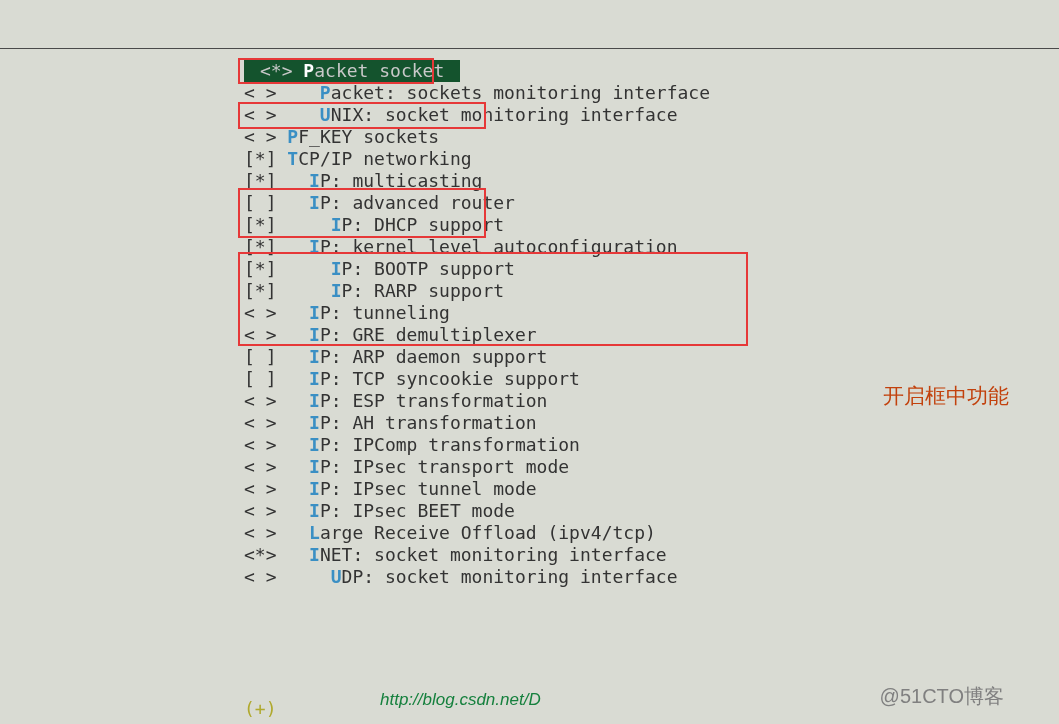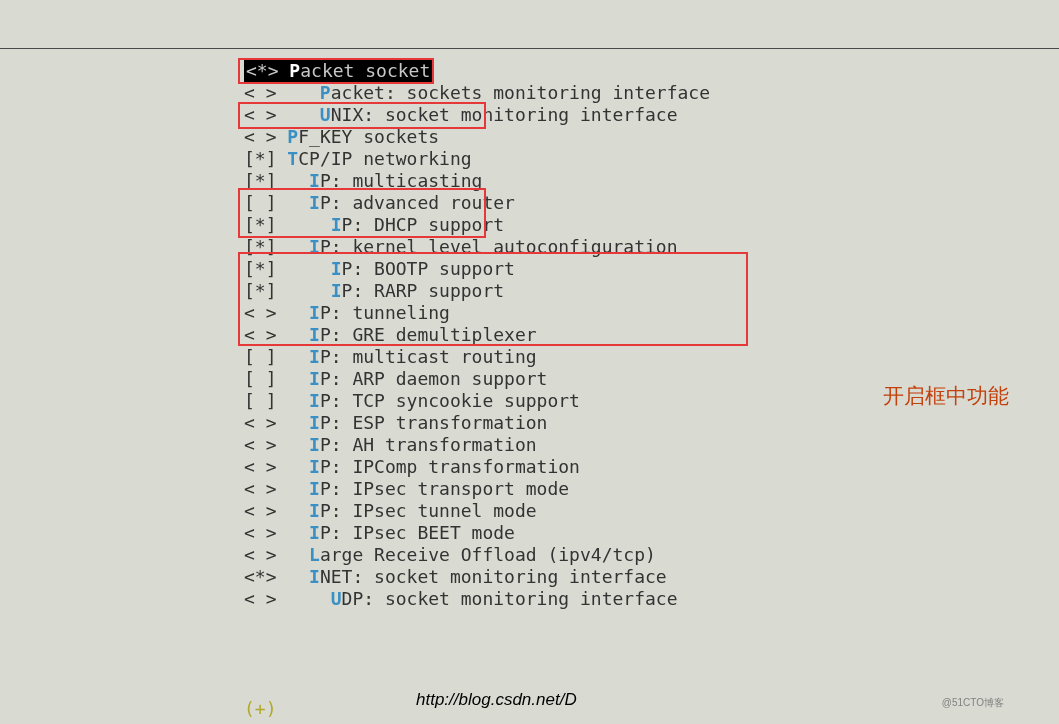--- a/index.html
+++ b/index.html
@@ -28,24 +28,24 @@
       left: 244px;
     }
     .menu-line {
       height: 22px;
       line-height: 22px;
       white-space: pre;
       color: #333;
       position: relative;
     }
     .selected {
-      background: #000000;
+      background: #14532d;
       color: #c8c8c8;
       display: inline-block;
-      padding: 0 2px;
+      padding: 0 16px;
     }
     .selected .hotkey {
       color: #fff;
       font-weight: bold;
     }
     .hotkey {
       color: #3a8fc4;
       font-weight: bold;
     }
     .red-box {
@@ -57,32 +57,32 @@
       position: absolute;
       color: #c2410c;
       font-size: 21px;
       right: 50px;
       top: 382px;
       font-family: sans-serif;
     }
     .watermark-light {
       position: absolute;
       bottom: 14px;
-      left: 416px;
-      color: #000000;
+      left: 380px;
+      color: #15803d;
       font-size: 17px;
       font-style: italic;
       font-family: sans-serif;
     }
     .watermark-dark {
       position: absolute;
       bottom: 14px;
       right: 55px;
       color: #808080;
-      font-size: 10px;
+      font-size: 20px;
       font-family: sans-serif;
     }
     .last-line {
       position: absolute;
       bottom: 5px;
       left: 244px;
       color: #b0a92e;
       font-family: 'DejaVu Sans Mono', monospace;
       font-size: 18px;
     }
@@ -99,21 +99,20 @@
     <div class="menu-line">&lt; &gt; <span class="hotkey">P</span>F_KEY sockets</div>
     <div class="menu-line">[*] <span class="hotkey">T</span>CP/IP networking</div>
     <div class="menu-line">[*]   <span class="hotkey">I</span>P: multicasting</div>
     <div class="menu-line">[ ]   <span class="hotkey">I</span>P: advanced router</div>
     <div class="menu-line">[*]     <span class="hotkey">I</span>P: DHCP support</div>
     <div class="menu-line">[*]   <span class="hotkey">I</span>P: kernel level autoconfiguration</div>
     <div class="menu-line">[*]     <span class="hotkey">I</span>P: BOOTP support</div>
     <div class="menu-line">[*]     <span class="hotkey">I</span>P: RARP support</div>
     <div class="menu-line">&lt; &gt;   <span class="hotkey">I</span>P: tunneling</div>
     <div class="menu-line">&lt; &gt;   <span class="hotkey">I</span>P: GRE demultiplexer</div>
-    <div class="menu-line">[ ]   <span class="hotkey">I</span>P: multicast routing</div>
     <div class="menu-line">[ ]   <span class="hotkey">I</span>P: ARP daemon support</div>
     <div class="menu-line">[ ]   <span class="hotkey">I</span>P: TCP syncookie support</div>
     <div class="menu-line">&lt; &gt;   <span class="hotkey">I</span>P: ESP transformation</div>
     <div class="menu-line">&lt; &gt;   <span class="hotkey">I</span>P: AH transformation</div>
     <div class="menu-line">&lt; &gt;   <span class="hotkey">I</span>P: IPComp transformation</div>
     <div class="menu-line">&lt; &gt;   <span class="hotkey">I</span>P: IPsec transport mode</div>
     <div class="menu-line">&lt; &gt;   <span class="hotkey">I</span>P: IPsec tunnel mode</div>
     <div class="menu-line">&lt; &gt;   <span class="hotkey">I</span>P: IPsec BEET mode</div>
     <div class="menu-line">&lt; &gt;   <span class="hotkey">L</span>arge Receive Offload (ipv4/tcp)</div>
     <div class="menu-line">&lt;*&gt;   <span class="hotkey">I</span>NET: socket monitoring interface</div>

